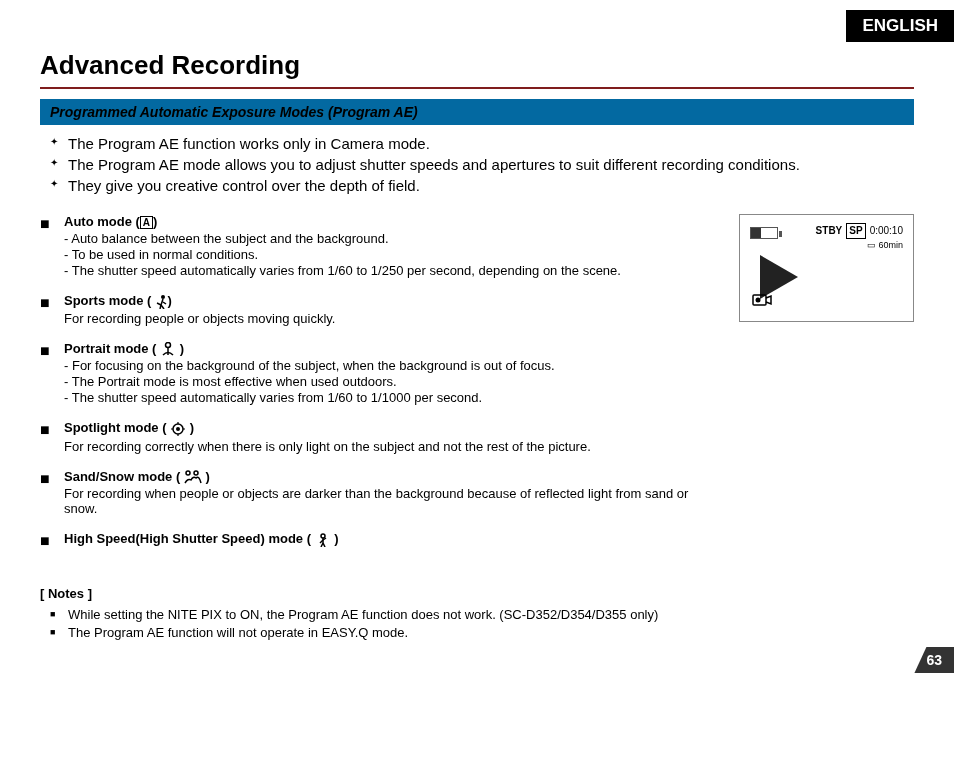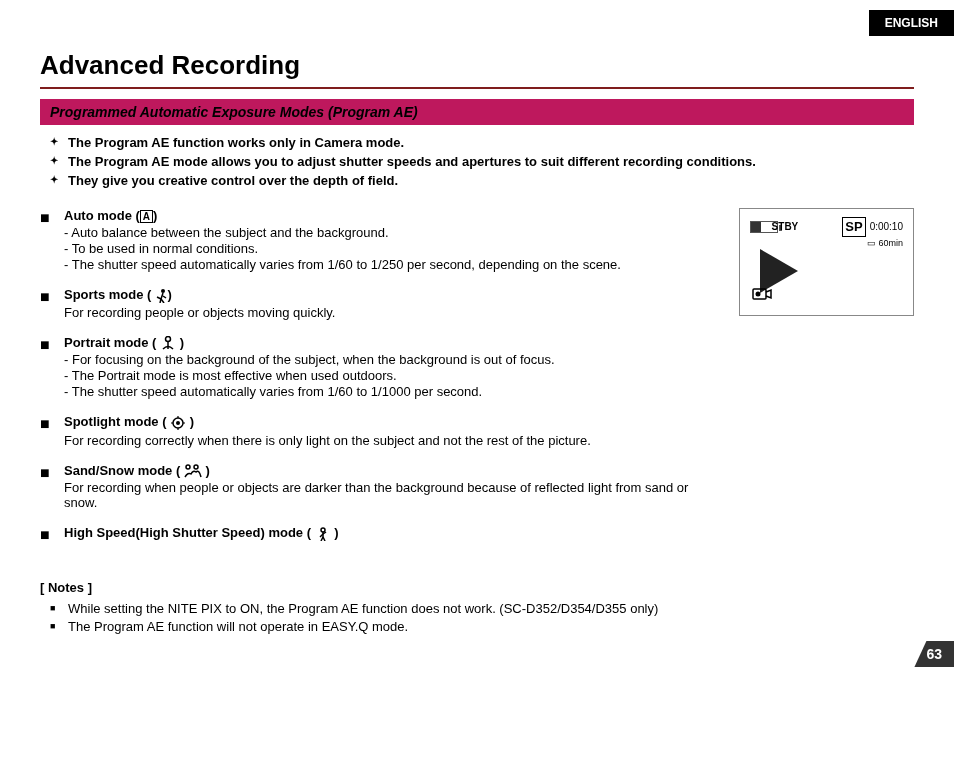--- a/index.html
+++ b/index.html
@@ -19,57 +19,56 @@
     }
 
     
     .english-badge {
       position: absolute;
       top: 10px;
       right: 0px;
       background: #000;
       color: #fff;
       font-weight: bold;
-      font-size: 12px;
+      font-size: 17px;
       padding: 4px 14px;
       border: 2px solid #000;
     }
 
     
     .page-title {
       font-size: 26px;
       font-weight: bold;
       border-bottom: 2px solid #7f1d1d;
       padding-bottom: 6px;
       margin-top: 30px;
       margin-bottom: 10px;
     }
 
     
     .section-header {
-      background: #be185d;
+      background: #0369a1;
       padding: 5px 10px;
       font-style: italic;
       font-weight: bold;
       font-size: 14px;
       margin-bottom: 10px;
     }
 
     
     .intro-list {
       list-style: none;
       margin-left: 10px;
       margin-bottom: 20px;
     }
     .intro-list li {
       position: relative;
       padding-left: 18px;
       margin-bottom: 4px;
-      font-size: 13px;
-      font-weight: bold;
+      font-size: 15px;
     }
     .intro-list li::before {
       content: "✦";
       position: absolute;
       left: 0;
       font-size: 10px;
       top: 1px;
     }
 
     
@@ -134,24 +133,23 @@
       display: flex;
       gap: 4px;
       align-items: center;
     }
     .stby-label {
       font-size: 10px;
       font-weight: bold;
     }
     .sp-badge {
       border: 1px solid #000;
-      font-size: 13px;
+      font-size: 10px;
       padding: 0 2px;
       font-weight: bold;
-      margin-left: 40px;
     }
     .time-display {
       font-size: 10px;
     }
     .tape-info {
       display: flex;
       align-items: center;
       gap: 3px;
       font-size: 9px;
     }

